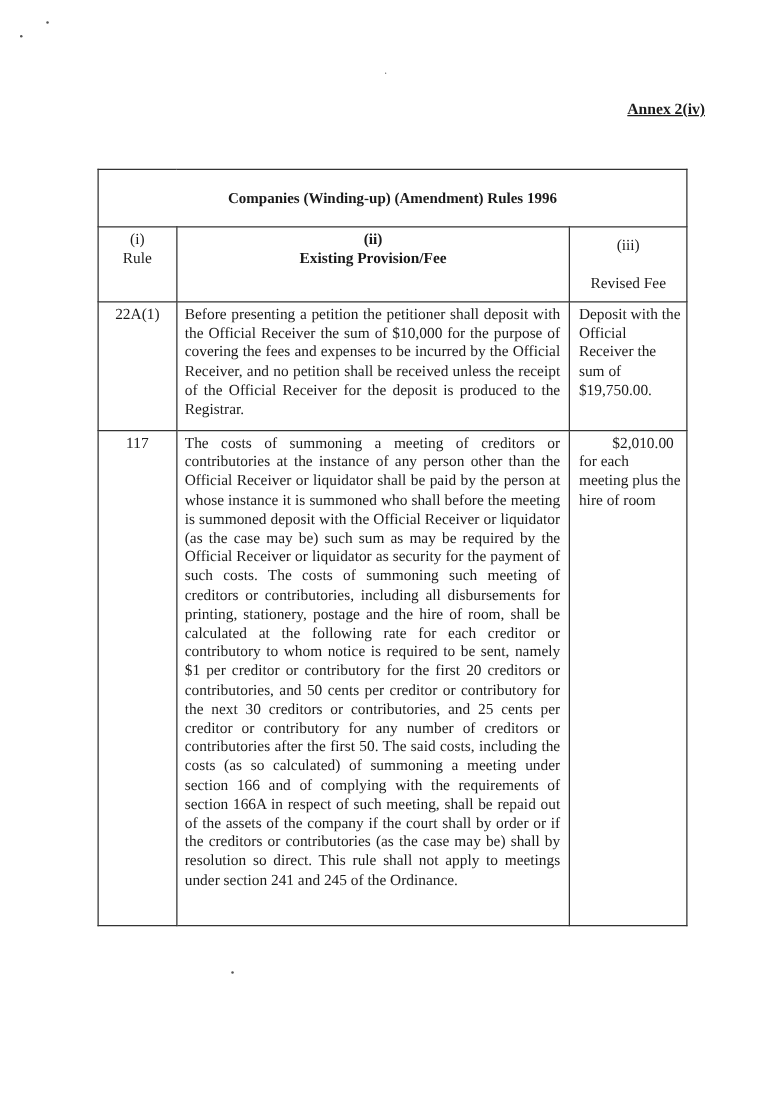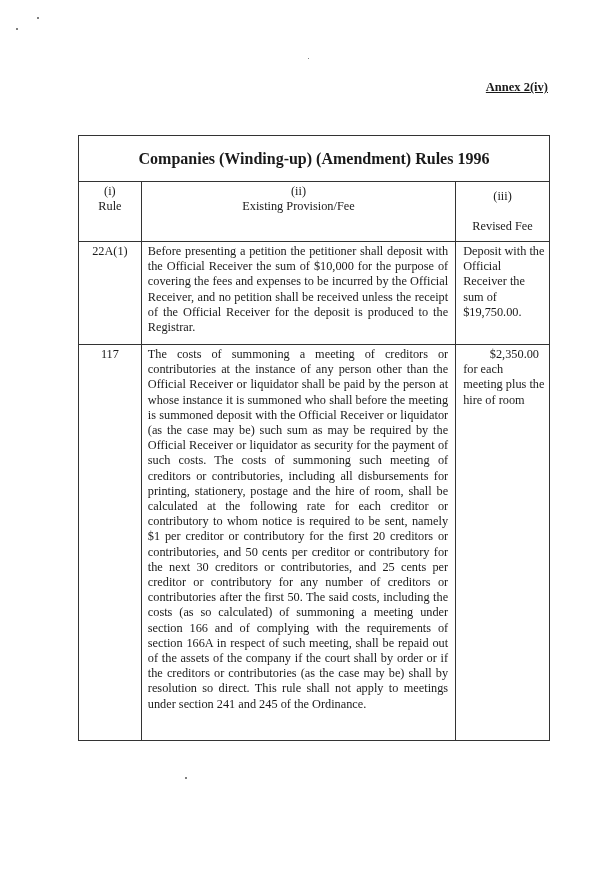--- a/index.html
+++ b/index.html
@@ -2,36 +2,36 @@
 <html><head>
 <meta charset="utf-8">
 <style>
   html, body { margin: 0; padding: 0; }
   body {
     width: 615px; height: 877px; background: #ffffff; position: relative; overflow: hidden;
     font-family: "Liberation Serif", "DejaVu Serif", serif; color: #1a1a1a;
   }
   .speck { position: absolute; width: 2px; height: 2px; background: #555; border-radius: 1px; }
   .annex {
-    position: absolute; top: 80px; right: 67px; font-weight: bold; font-size: 12.5px;
+    position: absolute; top: 80px; right: 51px; font-weight: bold; font-size: 12.5px;
     text-decoration: underline;
   }
   table.fees {
     position: absolute; left: 78px; top: 135px; width: 472px;
     border-collapse: collapse; font-size: 12.3px; line-height: 15.2px;
   }
   table.fees td { border: 1.3px solid #333; vertical-align: top; padding: 0; }
-  .title-cell { height: 45px; text-align: center; vertical-align: middle !important; font-weight: bold; font-size: 16px; }
+  .title-cell { height: 45px; text-align: center; vertical-align: middle !important; font-weight: bold; font-size: 12px; }
   .hdr { height: 59px; text-align: center; }
   .hdr .num { display: block; padding-top: 2px; }
   .hdr .lbl { display: block; }
   .hdr.c3 .num { padding-top: 7px; font-family: Liberation Serif, serif; }
   .hdr.c3 .lbl { margin-top: 15px; font-family: Liberation Serif, serif; }
   .c1 { width: 62px; }
-  .c2 { width: 315px; }
+  .c2 { width: 315px; font-weight: bold; }
   .c3 { width: 93px; }
   .rule-no { text-align: center; padding-top: 2px !important; }
   .prov { text-align: justify; padding: 2px 7px 0 6px !important; }
   .rev { padding: 2px 4px 0 7px !important; }
   .row1 td { height: 100px; }
   .row2 td { height: 393px; }
   .fee-amt { display: block; text-align: right; padding-right: 6px; }
 </style>
 </head>
 <body>
@@ -66,18 +66,18 @@
     <td class="rule-no">22A(1)</td>
     <td class="prov">Before presenting a petition the petitioner shall deposit with the Official Receiver the sum of $10,000 for the purpose of covering the fees and expenses to be incurred by the Official Receiver, and no petition shall be received unless the receipt of the Official Receiver for the deposit is produced to the Registrar.</td>
     <td class="rev">
       <span>Deposit with the Official Receiver the sum of $19,750.00.</span>
     </td>
   </tr>
   <tr class="row2">
     <td class="rule-no">117</td>
     <td class="prov">The costs of summoning a meeting of creditors or contributories at the instance of any person other than the Official Receiver or liquidator shall be paid by the person at whose instance it is summoned who shall before the meeting is summoned deposit with the Official Receiver or liquidator (as the case may be) such sum as may be required by the Official Receiver or liquidator as security for the payment of such costs.  The costs of summoning such meeting of creditors or contributories, including all disbursements for printing, stationery, postage and the hire of room, shall be calculated at the following rate for each creditor or contributory to whom notice is required to be sent, namely $1 per creditor or contributory for the first 20 creditors or contributories, and 50 cents per creditor or contributory for the next 30 creditors or contributories, and 25 cents per creditor or contributory for any number of creditors or contributories after the first 50.  The said costs, including the costs (as so calculated) of summoning a meeting under section 166 and of complying with the requirements of section 166A in respect of such meeting, shall be repaid out of the assets of the company if the court shall by order or if the creditors or contributories (as the case may be) shall by resolution so direct.  This rule shall not apply to meetings under section 241 and 245 of the Ordinance.</td>
     <td class="rev">
-      <span class="fee-amt">$2,350.00</span>
+      <span class="fee-amt">$2,010.00</span>
       <span>for each meeting plus the hire of room</span>
     </td>
   </tr>
 </tbody>
   </table>
 
 </body></html>

